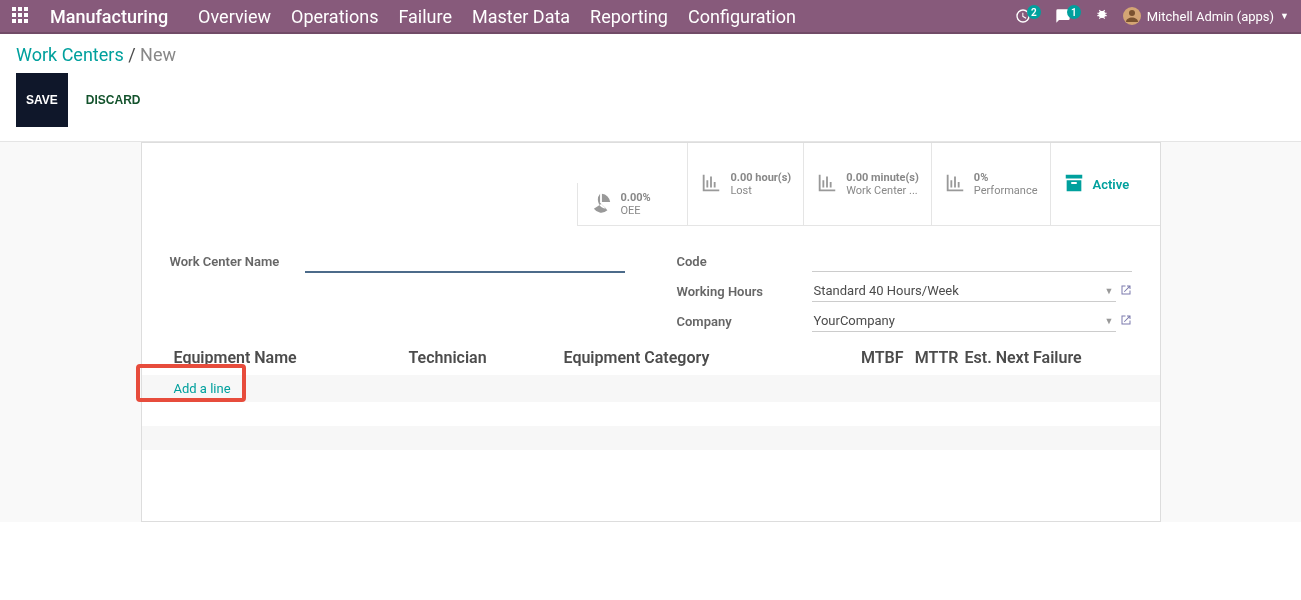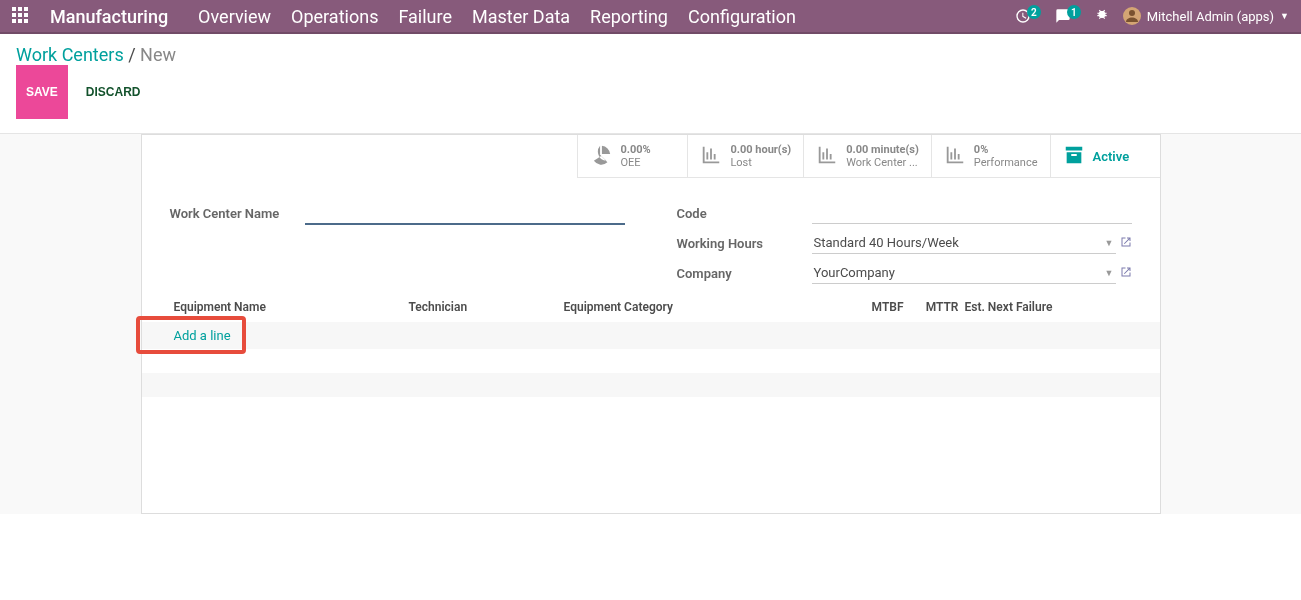--- a/index.html
+++ b/index.html
@@ -14,33 +14,33 @@
   .topbar-right { display: flex; align-items: center; gap: 14px; }
   .notif { position: relative; display: flex; align-items: center; cursor: pointer; }
   .notif svg { width: 16px; height: 16px; fill: #fff; }
   .badge { background: #00a09d; color: #fff; border-radius: 8px; font-size: 10px; padding: 0 4px; min-width: 14px; height: 14px; display: inline-flex; align-items: center; justify-content: center; margin-left: -4px; margin-top: -8px; font-weight: 600; }
   .bug-icon svg { width: 14px; height: 14px; fill: #fff; }
   .user { display: flex; align-items: center; gap: 6px; cursor: pointer; color: #fff; font-size: 13px; }
   .avatar { width: 18px; height: 18px; border-radius: 50%; background: #d4a574; display: flex; align-items: center; justify-content: center; font-size: 10px; overflow: hidden; }
   .caret { font-size: 9px; }
   
   .control-panel { padding: 10px 16px 14px 16px; border-bottom: 1px solid #e5e5e5; }
-  .breadcrumb { font-size: 18px; }
+  .breadcrumb { font-size: 18px; margin-bottom: 8px; }
   .breadcrumb .link { color: #00a09d; cursor: pointer; }
   .breadcrumb .cur { color: #888; }
   .cp-buttons { display: flex; gap: 8px; align-items: center; }
-  .btn-save { background: #ec4899; color: #fff; border: none; padding: 20px 10px; font-size: 12px; font-weight: 600; cursor: pointer; }
+  .btn-save { background: #0f172a; color: #fff; border: none; padding: 20px 10px; font-size: 12px; font-weight: 600; cursor: pointer; }
   .btn-discard { background: transparent; color: #14532d; border: none; padding: 5px 10px; font-size: 12px; font-weight: 700; cursor: pointer; }
   
   .sheet-bg { background: #f9f9f9; padding: 0; }
   .sheet { background: #fff; border: 1px solid #ddd; max-width: 1020px; margin: 0 auto; min-height: 380px; }
   
   .stat-bar { display: flex; justify-content: flex-end; border-bottom: none; }
   .stat-btn { display: flex; align-items: center; gap: 8px; padding: 8px 12px; border-left: 1px solid #e5e5e5; border-bottom: 1px solid #e5e5e5; cursor: pointer; min-width: 110px; }
-  .stat-btn:first-child { border-left: 1px solid #e5e5e5; }
+  .stat-btn:first-child { border-left: 1px solid #e5e5e5; margin-top: 40px; }
   .stat-icon { color: #999; }
   .stat-icon svg { width: 22px; height: 22px; fill: #999; }
   .stat-text { display: flex; flex-direction: column; line-height: 1.2; }
   .stat-val { font-size: 11px; font-weight: 700; color: #888; }
   .stat-lbl { font-size: 11px; color: #888; }
   .stat-active { color: #00a09d; font-weight: 600; font-size: 13px; }
   .stat-active-icon svg { fill: #00a09d; }
   
   .form-body { padding: 24px 28px 0 28px; }
   .form-row { display: flex; gap: 52px; }
@@ -53,21 +53,21 @@
   .m2o-sel { flex: 1; border: none; border-bottom: 1px solid #ccc; padding: 3px 2px; font-size: 13px; display: flex; justify-content: space-between; align-items: center; cursor: pointer; }
   .m2o-caret { color: #999; font-size: 9px; }
   .ext-link { color: #7c7bad; cursor: pointer; }
   .ext-link svg { width: 12px; height: 12px; fill: #7c7bad; }
   
   .tabs { margin: 30px 28px 0 28px; border-bottom: 1px solid #ddd; display: flex; }
   .tab { padding: 6px 14px; border: 1px solid transparent; border-bottom: none; cursor: pointer; color: #888; font-size: 13px; position: relative; top: 1px; }
   .tab.active { border-color: #ddd; background: #fff; color: #4c4c4c; }
   
   .tab-content { padding: 0 28px 20px 28px; }
-  .tbl-head { display: flex; padding: 8px 4px; font-weight: 600; color: #4c4c4c; font-size: 12px; }
+  .tbl-head { display: flex; padding: 8px 4px; font-weight: 600; color: #4c4c4c; font-size: 16px; }
   .th-name { width: 235px; }
   .th-tech { width: 155px; }
   .th-cat { width: 270px; }
   .th-mtbf { width: 70px; text-align: right; }
   .th-mttr { width: 55px; text-align: right; }
   .th-next { flex: 1; padding-left: 6px; }
   .tbl-body { min-height: 80px; }
   .add-line { color: #00a09d; padding: 6px 4px; cursor: pointer; font-size: 13px; background: #f7f7f7; margin: 0 -28px; padding-left: 32px; }
   .spacer-row { height: 24px; background: #fff; margin: 0 -28px; }
   .spacer-row.alt { background: #f7f7f7; }

